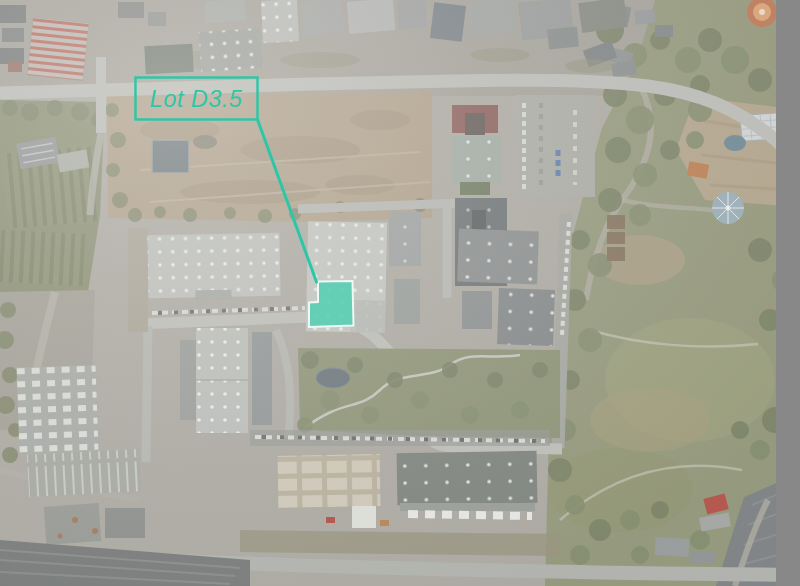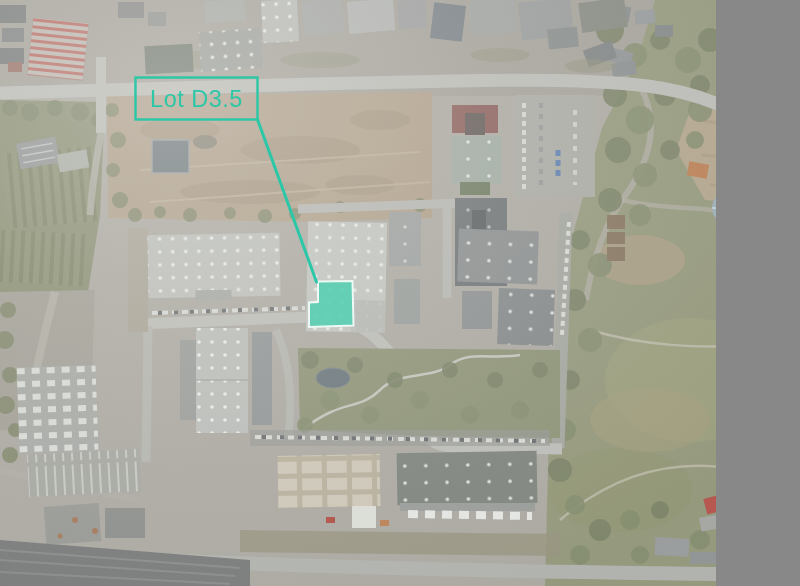--- a/index.html
+++ b/index.html
@@ -1,17 +1,17 @@
 <!DOCTYPE html>
 <html><head>
 <meta charset="utf-8">
 <style>
   html,body{margin:0;padding:0;background:#888;}
-  .stage{position:relative;width:716px;height:586px;overflow:hidden;
-         font-family:"Liberation Sans",sans-serif;}
+  .stage{position:relative;width:776px;height:586px;overflow:hidden;
+         font-family:"Liberation Sans",sans-serif;font-style:italic;}
   .stage svg{display:block;width:800px;height:586px;}
   .lot-label-text{font-family:"Liberation Sans","DejaVu Sans",sans-serif;
                   font-size:23.5px;letter-spacing:.5px;}
 </style>
 </head>
 <body>
 
 <div class="stage">
 <svg viewBox="0 0 800 586" xmlns="http://www.w3.org/2000/svg">
   <defs>

